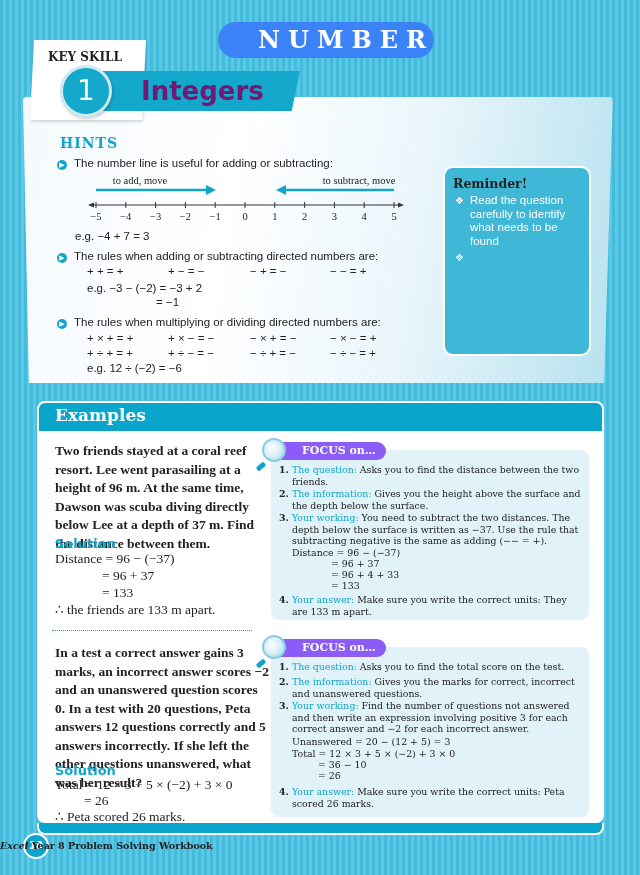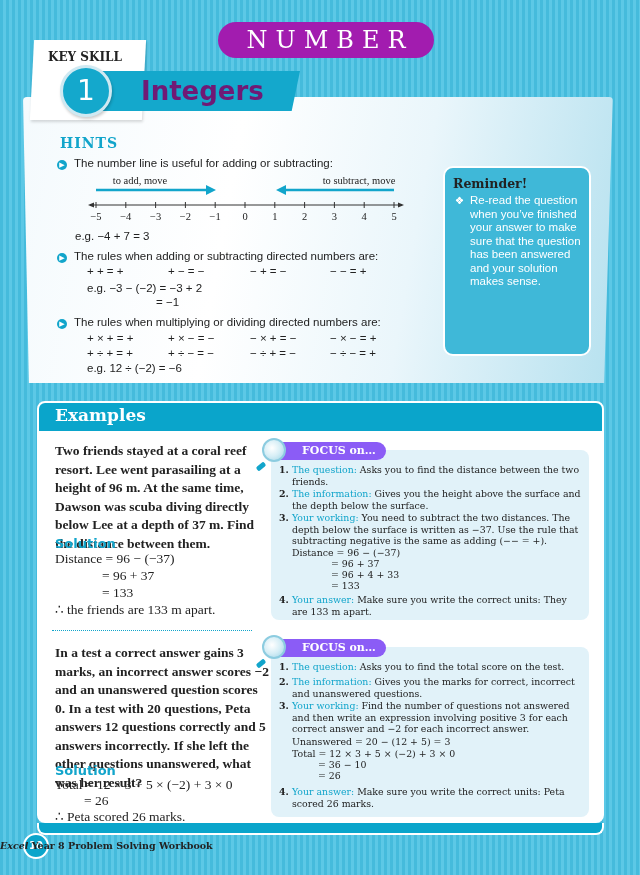--- a/index.html
+++ b/index.html
@@ -9,23 +9,23 @@
     font-family: "Liberation Serif", serif;
     background-color: #4cc0e0;
     background-image: repeating-linear-gradient(90deg, #45bbdc 0px, #45bbdc 3px, #5cc8e6 3px, #5cc8e6 6px);
     color: #222;
   }
   .abs { position: absolute; }
 
   
   .chapter-banner {
     left: 218px; top: 22px; width: 216px; height: 36px;
-    background: #a21caf; border-radius: 18px;
-    color: #fff; font-family: "DejaVu Serif", serif; font-weight: normal;
-    font-size: 24px; letter-spacing: 8px; text-align: center; line-height: 36px;
+    background: #3b82f6; border-radius: 18px;
+    color: #fff; font-family: "DejaVu Serif", serif; font-weight: bold;
+    font-size: 24px; letter-spacing: 8px; text-align: right; line-height: 36px;
     padding-left: 8px;
   }
 
   
   .key-skill-card {
     left: 32px; top: 40px; width: 112px; height: 80px;
     background: #fff; transform: skewX(-3deg);
     box-shadow: 1px 2px 3px rgba(0,0,0,0.15);
   }
   .key-skill-label {
@@ -245,24 +245,24 @@
   <span style="left:168px;">+ ÷ − = −</span>
   <span style="left:250px;">− ÷ + = −</span>
   <span style="left:330px;">− ÷ − = +</span>
 </div>
 <div class="abs hint-line" style="left:87px; top:362px;">e.g. 12 ÷ (−2) = −6</div>
 
 <div class="abs reminder">
   <div class="reminder-title">Reminder!</div>
   <div class="reminder-item">
     <span class="diamond-icon">❖</span>
+    <span>Read the question carefully to identify what needs to be found</span>
   </div>
   <div class="reminder-item">
     <span class="diamond-icon">❖</span>
-    <span>Re-read the question when you’ve finished your answer to make sure that the question has been answered and your solution makes sense.</span>
   </div>
 </div>
 
 <div class="abs examples-panel">
   <div class="examples-header">
     <div class="examples-title">Examples</div>
   </div>
 </div>
 <div class="abs examples-footer-bar"></div>
 

